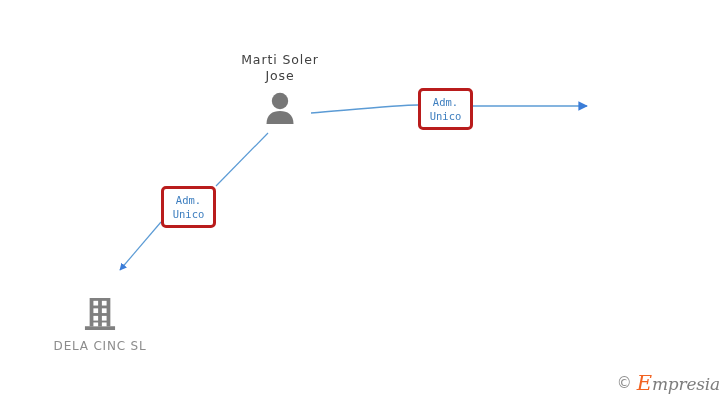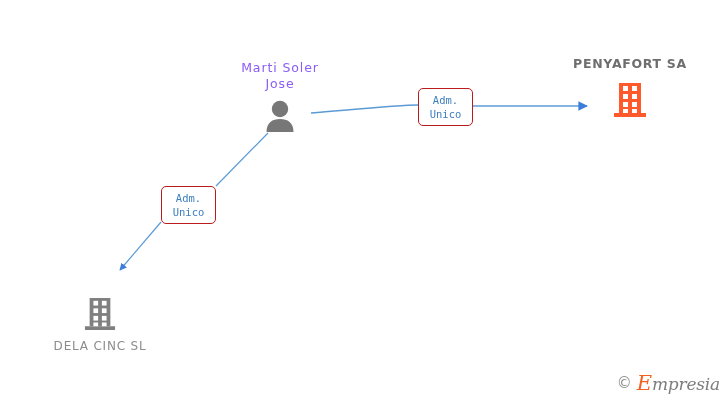--- a/index.html
+++ b/index.html
@@ -29,24 +29,23 @@
   }
   #node-person {
     left: 198px;
     top: 52px;
     width: 164px;
     text-align: center;
   }
   .person-label {
     font-size: 12.5px;
     line-height: 16px;
-    color: #8b5cf6;
+    color: #404040;
     letter-spacing: 0.9px;
     white-space: pre-line;
-    margin-top: 8px;
   }
   .person-icon-wrap {
     margin-top: 6px;
     height: 34px;
     display: flex;
     align-items: flex-end;
     justify-content: center;
   }
 
   
@@ -88,21 +87,21 @@
     margin-top: 6px;
     font-size: 12px;
     line-height: 15px;
     color: #8c8c8c;
     letter-spacing: 0.8px;
   }
 
   
   .edge-label {
     position: absolute;
-    border: 1px solid #b91c1c;
+    border: 3px solid #b91c1c;
     border-radius: 5px;
     background: #ffffff;
     color: #3d7ebf;
     font-family: "DejaVu Sans Mono", "Liberation Mono", monospace;
     font-size: 10.5px;
     line-height: 14px;
     text-align: center;
     padding: 4px 6px;
     white-space: pre-line;
     box-sizing: border-box;
@@ -168,37 +167,20 @@
     <div class="person-label">Marti Soler
 Jose</div>
     <div class="person-icon-wrap">
       <svg width="30" height="32" viewBox="0 0 30 32" xmlns="http://www.w3.org/2000/svg">
         <circle cx="15" cy="9" r="8.2" fill="#777777"></circle>
         <path d="M 1.5 32 C 1.5 22.5 7.5 19 15 19 C 22.5 19 28.5 22.5 28.5 32 Z" fill="#777777"></path>
       </svg>
     </div>
   </div>
 
-  <div class="node" id="node-company-right">
-    <div class="company-label-bold">PENYAFORT SA</div>
-    <div class="building-wrap-right">
-      <svg width="34" height="36" viewBox="0 0 34 36" xmlns="http://www.w3.org/2000/svg">
-        <rect x="6" y="1" width="22" height="30" fill="#ff5a2b"></rect>
-        <rect x="1" y="31" width="32" height="4" fill="#ff5a2b"></rect>
-        <rect x="10" y="4" width="5" height="5" fill="#ffffff"></rect>
-        <rect x="19" y="4" width="5" height="5" fill="#ffffff"></rect>
-        <rect x="10" y="12" width="5" height="5" fill="#ffffff"></rect>
-        <rect x="19" y="12" width="5" height="5" fill="#ffffff"></rect>
-        <rect x="10" y="20" width="5" height="5" fill="#ffffff"></rect>
-        <rect x="19" y="20" width="5" height="5" fill="#ffffff"></rect>
-        <rect x="10" y="27" width="5" height="4" fill="#ffffff"></rect>
-        <rect x="19" y="27" width="5" height="4" fill="#ffffff"></rect>
-      </svg>
-    </div>
-  </div>
 
   <div class="node" id="node-company-left">
     <div class="building-wrap-left">
       <svg width="32" height="34" viewBox="0 0 34 36" xmlns="http://www.w3.org/2000/svg">
         <rect x="6" y="1" width="22" height="30" fill="#808080"></rect>
         <rect x="1" y="31" width="32" height="4" fill="#808080"></rect>
         <rect x="10" y="4" width="5" height="5" fill="#ffffff"></rect>
         <rect x="19" y="4" width="5" height="5" fill="#ffffff"></rect>
         <rect x="10" y="12" width="5" height="5" fill="#ffffff"></rect>
         <rect x="19" y="12" width="5" height="5" fill="#ffffff"></rect>

